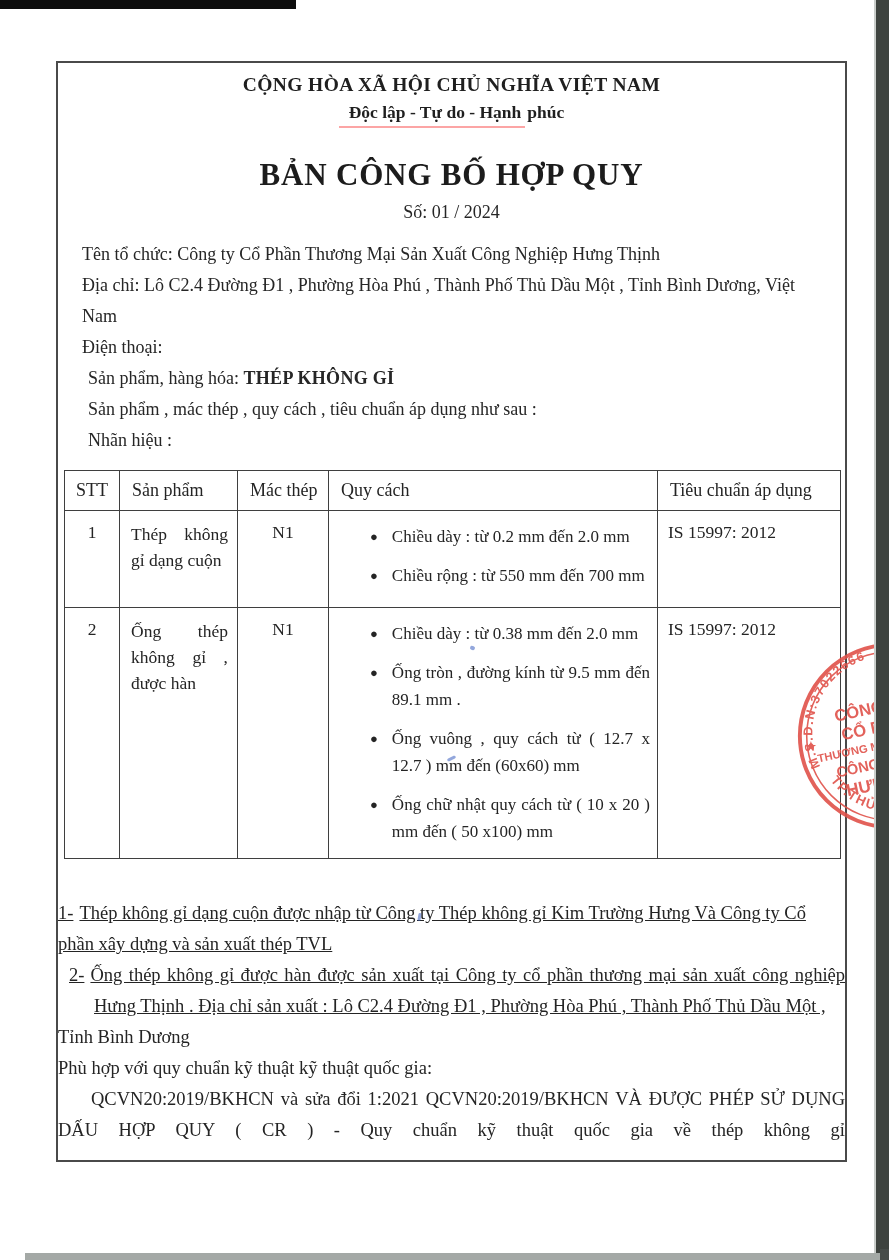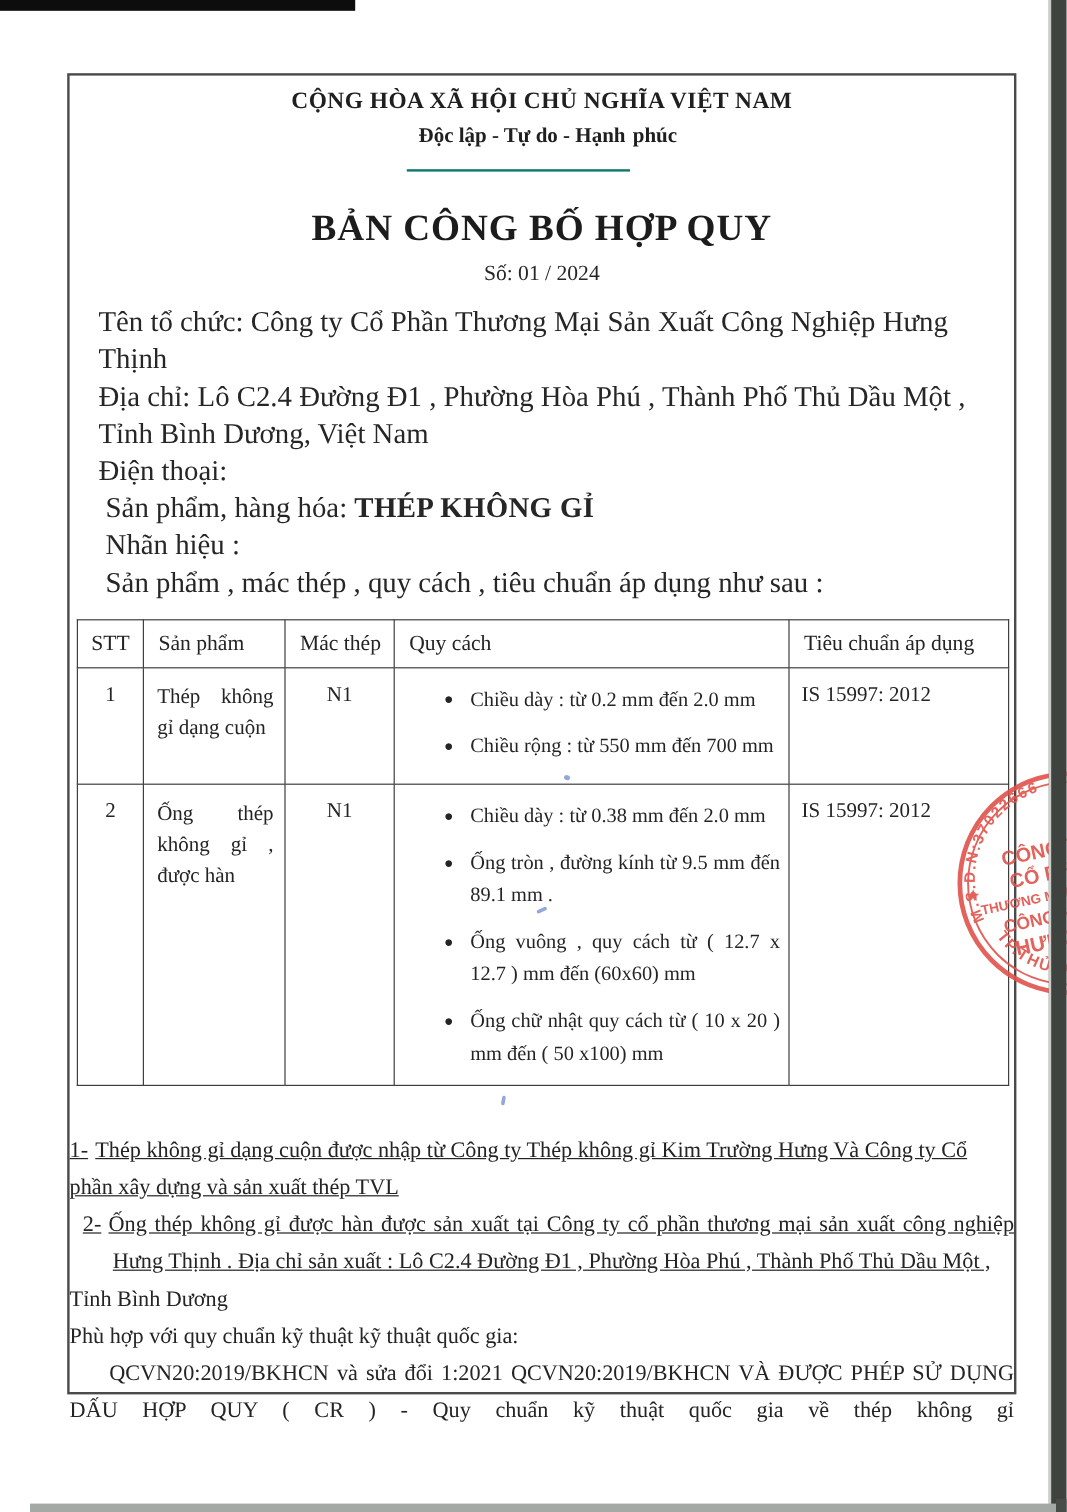--- a/index.html
+++ b/index.html
@@ -20,26 +20,26 @@
   .ink.i1{left:470px;top:646px;width:5px;height:4px;transform:rotate(20deg);}
   .ink.i2{left:447px;top:757px;width:9px;height:3px;transform:rotate(-25deg);}
   .ink.i3{left:418px;top:913px;width:3px;height:8px;transform:rotate(10deg);}
   
   .frame{
     position:absolute;left:56px;top:61px;width:791px;height:1101px;
     border:2px solid #4a4a4a;box-sizing:border-box;
   }
   .nat-title{margin-top:11px;text-align:center;font-weight:bold;font-size:19.5px;letter-spacing:.4px;color:#1f1f1f;}
   .motto{margin-top:6px;text-align:center;font-weight:bold;font-size:17.5px;color:#1f1f1f;}
-  .motto-u{display:inline-block;border-bottom:2px solid #0f766e;padding:0 4px 18px 10px;}
+  .motto-u{display:inline-block;border-bottom:2px solid #fca5a5;padding:0 4px 3px 10px;}
   .motto-t{display:inline-block;padding-left:2px;}
   .doc-title{margin-top:29px;text-align:center;font-weight:bold;font-size:31px;letter-spacing:.8px;color:#1c1c1c;}
   .doc-number{margin-top:9px;text-align:center;font-size:18px;}
   
-  .info{margin-top:16px;font-size:24px;line-height:31px;}
+  .info{margin-top:16px;font-size:18px;line-height:31px;}
   .info p{margin:0;}
   .info .l1{margin-left:24px;margin-right:26px;}
   .info .l2{margin-left:30px;margin-right:26px;}
   .pv{font-weight:bold;letter-spacing:.3px;}
   
   table{border-collapse:collapse;margin:14px 0 0 6px;table-layout:fixed;width:776px;font-size:17.5px;color:#242424;padding-left:36px;}
   th,td{border:1.6px solid #3f3f3f;vertical-align:top;box-sizing:border-box;}
   thead th{height:40px;vertical-align:middle;font-weight:normal;text-align:left;padding:0 0 0 12px;font-size:18px;}
   thead th.h-stt{text-align:center;padding:0;}
   tr.r1{height:97px;} tr.r2{height:237px;}
@@ -78,22 +78,22 @@
     </div>
 
     <div class="doc-title">BẢN CÔNG BỐ HỢP QUY</div>
     <div class="doc-number">Số: 01 / 2024</div>
 
     <div class="info">
       <p class="l1">Tên tổ chức: Công ty Cổ Phần Thương Mại Sản Xuất Công Nghiệp Hưng Thịnh</p>
       <p class="l1">Địa chỉ: Lô C2.4 Đường Đ1 , Phường Hòa Phú , Thành Phố Thủ Dầu Một , Tỉnh Bình Dương, Việt Nam</p>
       <p class="l1">Điện thoại:</p>
       <p class="l2"><span>Sản phẩm, hàng hóa:</span> <span class="pv">THÉP KHÔNG GỈ</span></p>
+      <p class="l2">Sản phẩm , mác thép , quy cách , tiêu chuẩn áp dụng như sau :</p>
       <p class="l2">Nhãn hiệu :</p>
-      <p class="l2">Sản phẩm , mác thép , quy cách , tiêu chuẩn áp dụng như sau :</p>
     </div>
 
     <table>
       <colgroup>
         <col style="width:55px">
           <col style="width:118px">
           <col style="width:91px">
           <col style="width:329px">
           <col style="width:183px">
       </colgroup>

